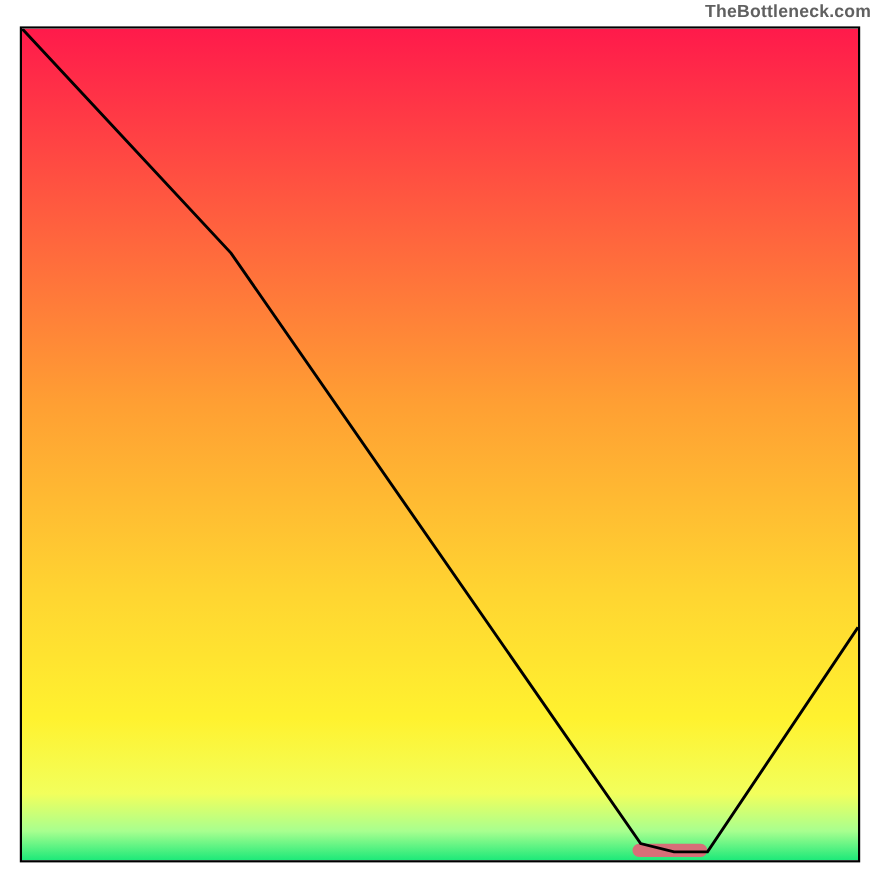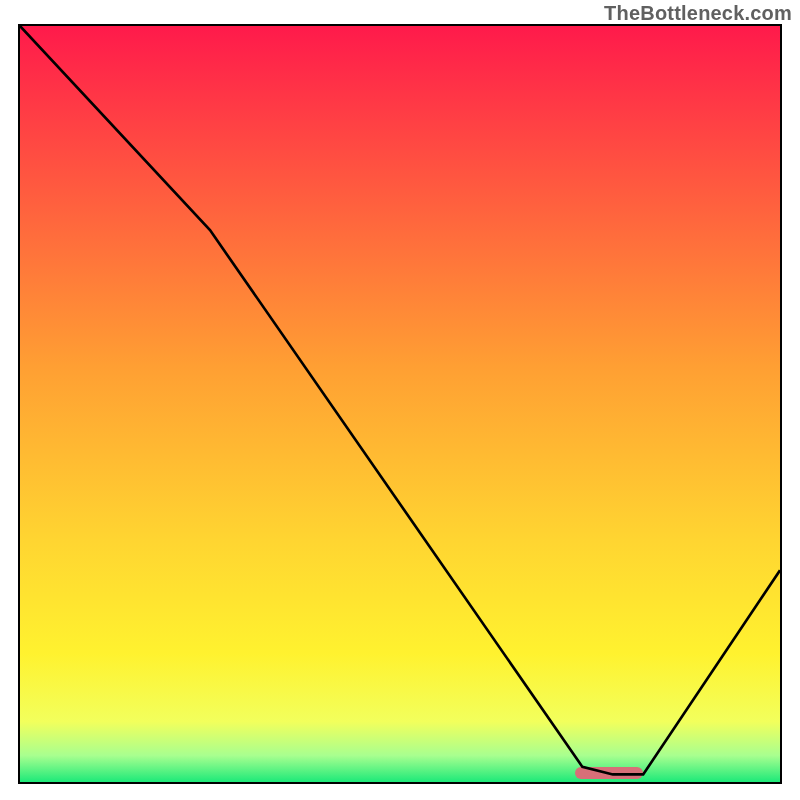--- a/index.html
+++ b/index.html
@@ -8,21 +8,21 @@
     width: 800px;
     height: 800px;
     background: #ffffff;
     font-family: Arial, Helvetica, sans-serif;
     overflow: hidden;
   }
   .watermark {
     position: absolute;
     top: 2px;
     right: 8px;
-    font-size: 20px;
+    font-size: 16px;
     font-weight: bold;
     color: #606060;
     letter-spacing: 0.2px;
     z-index: 30;
     user-select: none;
   }
   .plot-frame {
     position: absolute;
     left: 18px;
     top: 24px;

